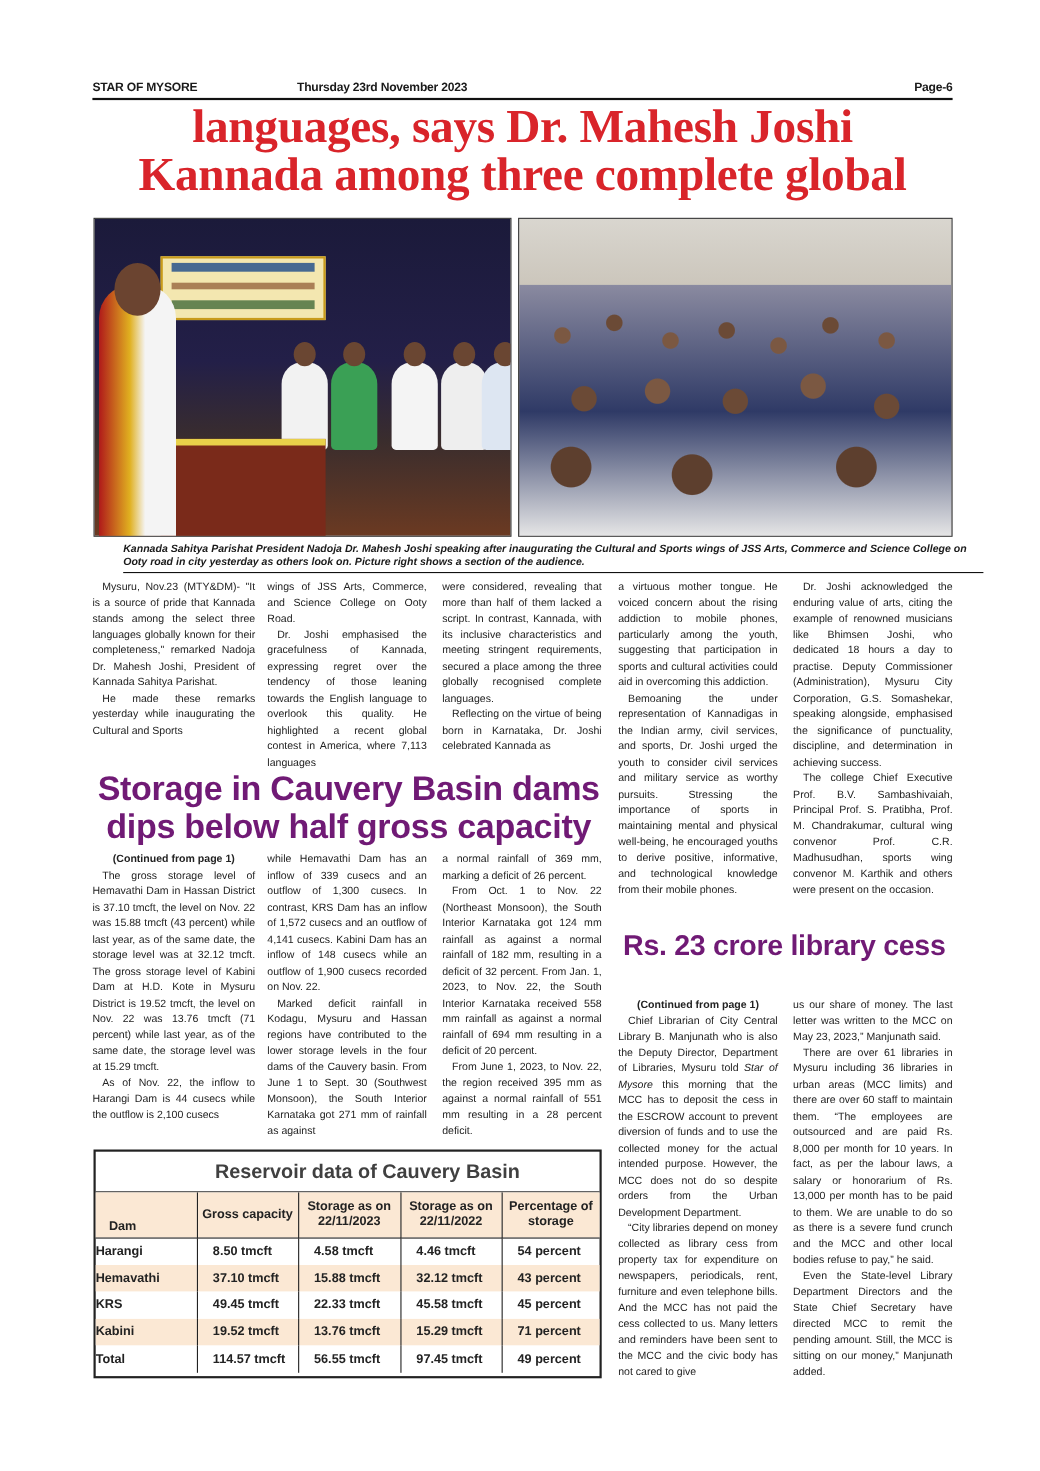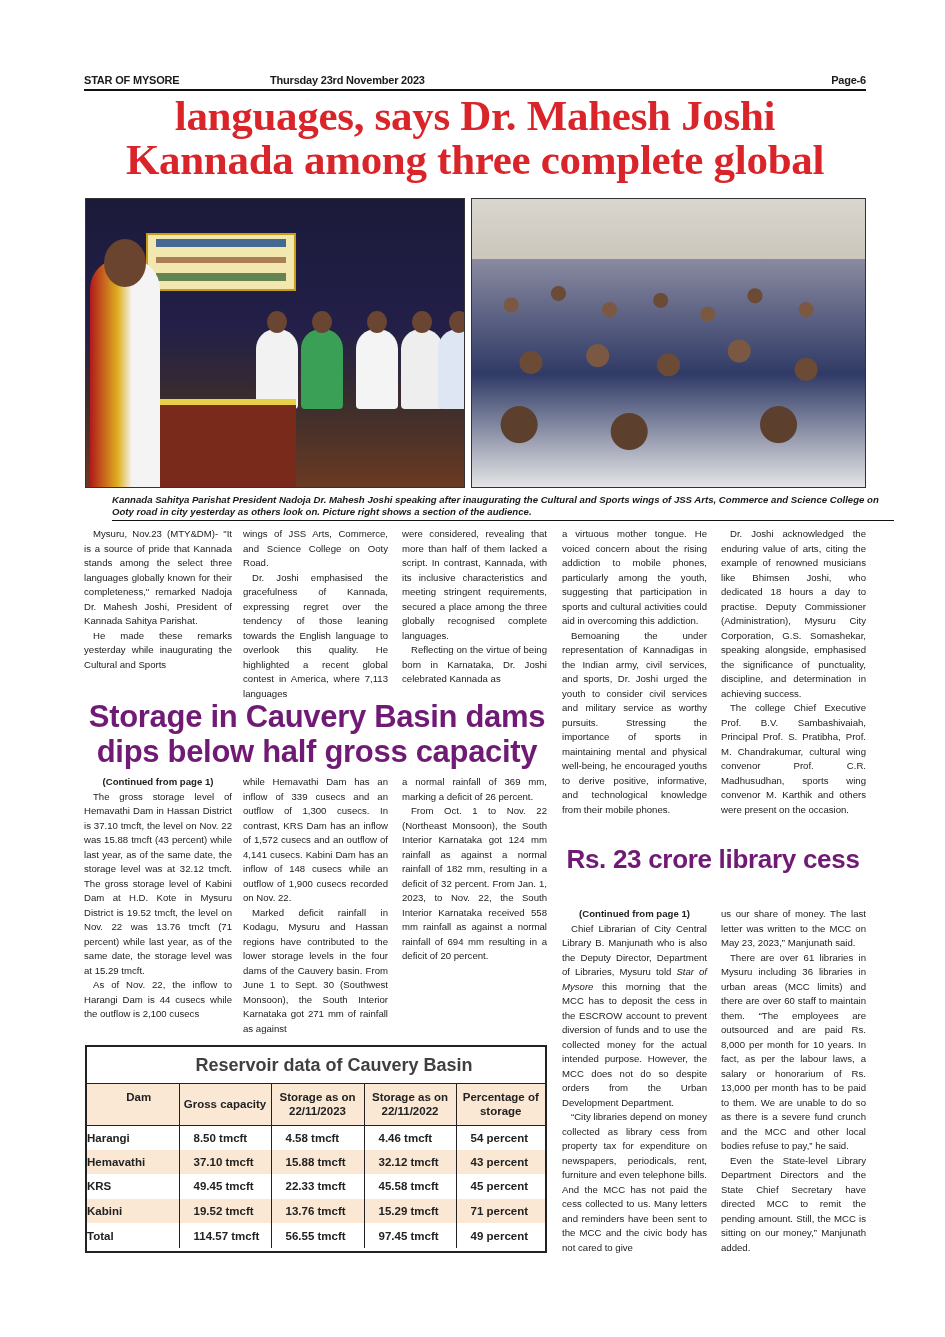--- a/index.html
+++ b/index.html
@@ -58,21 +58,21 @@
   .col .cf { text-align: center; font-weight: bold; text-indent: 0; }
 
   .sub-headline { position: absolute; font-weight: bold; color: #701a75; text-align: center; font-family: "Liberation Sans", sans-serif; }
   .h-storage { left: 84px; top: 699px; width: 466px; font-size: 31px; line-height: 35px; letter-spacing: -0.3px; }
   .h-cess { left: 558px; top: 844px; width: 310px; font-size: 26px; line-height: 31px; letter-spacing: -0.3px; }
 
   .rtable-wrap { position: absolute; left: 85px; top: 1045px; width: 462px; height: 208px; border: 2px solid #222; }
   .rtable-title { height: 37px; text-align: center; color: #404040; font-weight: bold; font-size: 18px; line-height: 37px; border-bottom: 1.5px solid #222; font-family: "Liberation Sans", sans-serif; padding-left: 36px; }
   table.rtable { width: 100%; border-collapse: collapse; font-size: 11.5px; font-weight: bold; font-family: "Liberation Sans", sans-serif; }
   .rtable th { background: #fbe8d4; font-weight: bold; color: #222; height: 41px; text-align: center; border-right: 1.5px solid #222; border-bottom: 1.5px solid #222; line-height: 14px; font-size: 11.5px; vertical-align: middle; }
-  .rtable th:first-child { text-align: center; padding-left: 12px; vertical-align: top; padding-top: 6px; }
+  .rtable th:first-child { text-align: left; padding-left: 12px; vertical-align: top; padding-top: 24px; }
   .rtable th:last-child, .rtable td:last-child { border-right: none; }
   .rtable td { height: 24.6px; border-right: 1.5px solid #222; color: #222; }
   .rtable tr.alt td { background: #fbe8d4; }
   .rtable td.num { text-align: left; padding-left: 14px; }
 </style>
 </head>
 <body>
 
 <div class="masthead">
   <span class="mh-paper">STAR OF MYSORE</span>
@@ -138,20 +138,21 @@
   <p>The gross storage level of Hemavathi Dam in Hassan District is 37.10 tmcft, the level on Nov. 22 was 15.88 tmcft (43 percent) while last year, as of the same date, the storage level was at 32.12 tmcft. The gross storage level of Kabini Dam at H.D. Kote in Mysuru District is 19.52 tmcft, the level on Nov. 22 was 13.76 tmcft (71 percent) while last year, as of the same date, the storage level was at 15.29 tmcft.</p>
   <p>As of Nov. 22, the inflow to Harangi Dam is 44 cusecs while the outflow is 2,100 cusecs</p>
 </div>
 <div class="col" style="left:243px; top:775px; width:145px;">
   <p class="cont">while Hemavathi Dam has an inflow of 339 cusecs and an outflow of 1,300 cusecs. In contrast, KRS Dam has an inflow of 1,572 cusecs and an outflow of 4,141 cusecs. Kabini Dam has an inflow of 148 cusecs while an outflow of 1,900 cusecs recorded on Nov. 22.</p>
   <p>Marked deficit rainfall in Kodagu, Mysuru and Hassan regions have contributed to the lower storage levels in the four dams of the Cauvery basin. From June 1 to Sept. 30 (Southwest Monsoon), the South Interior Karnataka got 271 mm of rainfall as against</p>
 </div>
 <div class="col" style="left:402px; top:775px; width:145px;">
   <p class="cont">a normal rainfall of 369 mm, marking a deficit of 26 percent.</p>
   <p>From Oct. 1 to Nov. 22 (Northeast Monsoon), the South Interior Karnataka got 124 mm rainfall as against a normal rainfall of 182 mm, resulting in a deficit of 32 percent. From Jan. 1, 2023, to Nov. 22, the South Interior Karnataka received 558 mm rainfall as against a normal rainfall of 694 mm resulting in a deficit of 20 percent.</p>
+  <p>From June 1, 2023, to Nov. 22, the region received 395 mm as against a normal rainfall of 551 mm resulting in a 28 percent deficit.</p>
 </div>
 
 <div class="rtable-wrap">
   <div class="rtable-title">Reservoir data of Cauvery Basin</div>
   <table class="rtable">
     <thead>
       <tr>
         <th style="width:92px">Dam</th>
         <th style="width:92px">Gross capacity</th>
         <th style="width:93px">Storage as on 22/11/2023</th>

